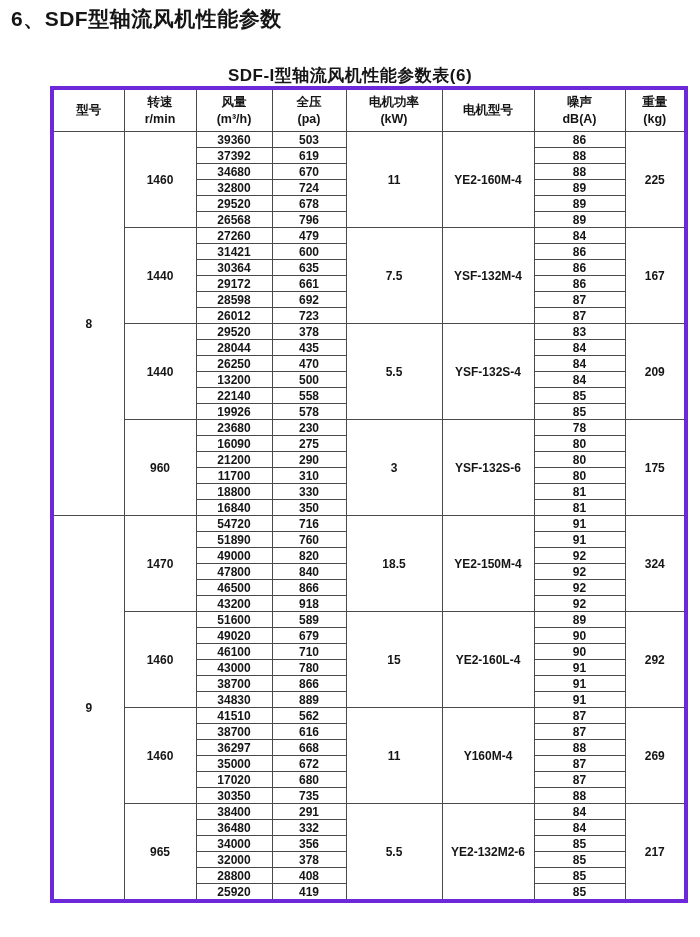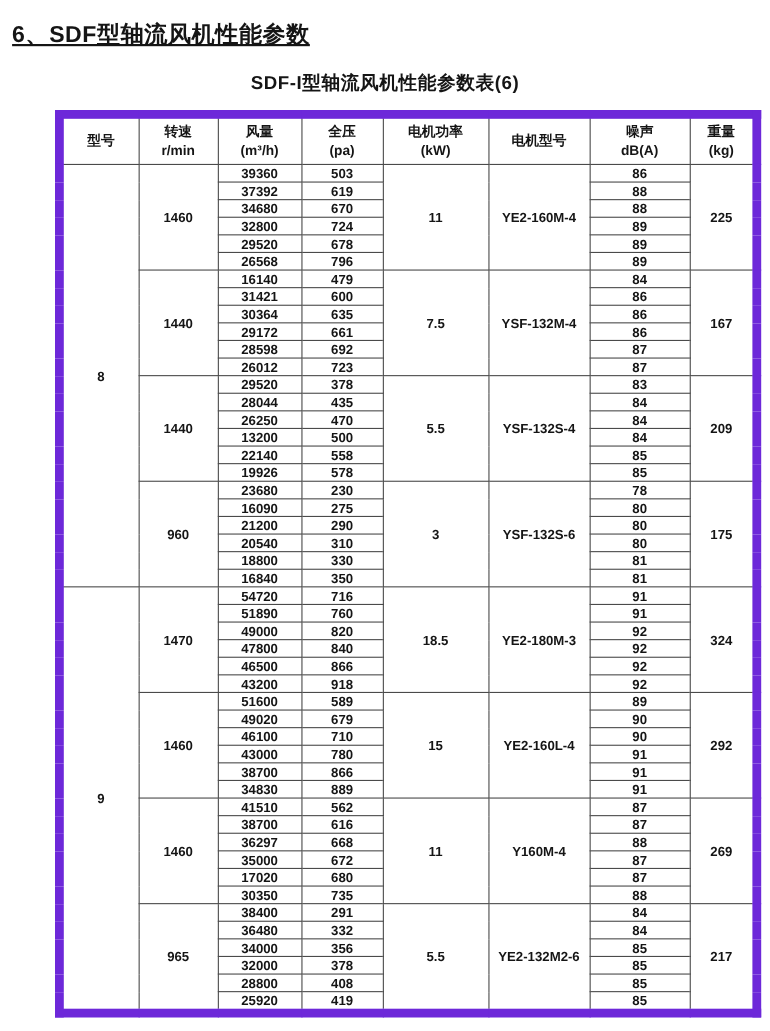--- a/index.html
+++ b/index.html
@@ -11,45 +11,44 @@
     height: 937px;
     background: #ffffff;
     position: relative;
     font-family: "Liberation Sans", "DejaVu Sans", sans-serif;
     color: #151515;
     overflow: hidden;
   }
   .heading {
     position: absolute;
     left: 11px;
-    top: 17px;
+    top: 5px;
     font-size: 21px;
     font-weight: bold;
     letter-spacing: 0.5px;
     margin: 0;
-    text-decoration: underline;
   }
   .subtitle {
     position: absolute;
     left: 0;
     top: 64px;
     width: 100%;
     text-align: center;
     font-size: 17px;
     font-weight: bold;
     letter-spacing: 0.5px;
     margin: 0;
   }
   .perf-table {
     position: absolute;
     left: 50px;
-    top: 100px;
+    top: 86px;
     border-collapse: collapse;
     table-layout: fixed;
-    border: 8px solid #6d28d9;
+    border: 4px solid #6d28d9;
   }
   .perf-table th,
   .perf-table td {
     border: 1px solid #4a4a4a;
     text-align: center;
     vertical-align: middle;
     font-weight: bold;
     padding: 0;
     overflow: hidden;
     white-space: nowrap;
@@ -149,21 +148,21 @@
           <td>678</td>
           <td>89</td>
         </tr>
         <tr>
           <td>26568</td>
           <td>796</td>
           <td>89</td>
         </tr>
         <tr>
           <td rowspan="6">1440</td>
-          <td>16140</td>
+          <td>27260</td>
           <td>479</td>
           <td rowspan="6">7.5</td>
           <td rowspan="6">YSF-132M-4</td>
           <td>84</td>
           <td rowspan="6">167</td>
         </tr>
         <tr>
           <td>31421</td>
           <td>600</td>
           <td>86</td>
@@ -235,41 +234,41 @@
           <td>16090</td>
           <td>275</td>
           <td>80</td>
         </tr>
         <tr>
           <td>21200</td>
           <td>290</td>
           <td>80</td>
         </tr>
         <tr>
-          <td>20540</td>
+          <td>11700</td>
           <td>310</td>
           <td>80</td>
         </tr>
         <tr>
           <td>18800</td>
           <td>330</td>
           <td>81</td>
         </tr>
         <tr>
           <td>16840</td>
           <td>350</td>
           <td>81</td>
         </tr>
         <tr>
           <td rowspan="24">9</td>
           <td rowspan="6">1470</td>
           <td>54720</td>
           <td>716</td>
           <td rowspan="6">18.5</td>
-          <td rowspan="6">YE2-180M-3</td>
+          <td rowspan="6">YE2-150M-4</td>
           <td>91</td>
           <td rowspan="6">324</td>
         </tr>
         <tr>
           <td>51890</td>
           <td>760</td>
           <td>91</td>
         </tr>
         <tr>
           <td>49000</td>

